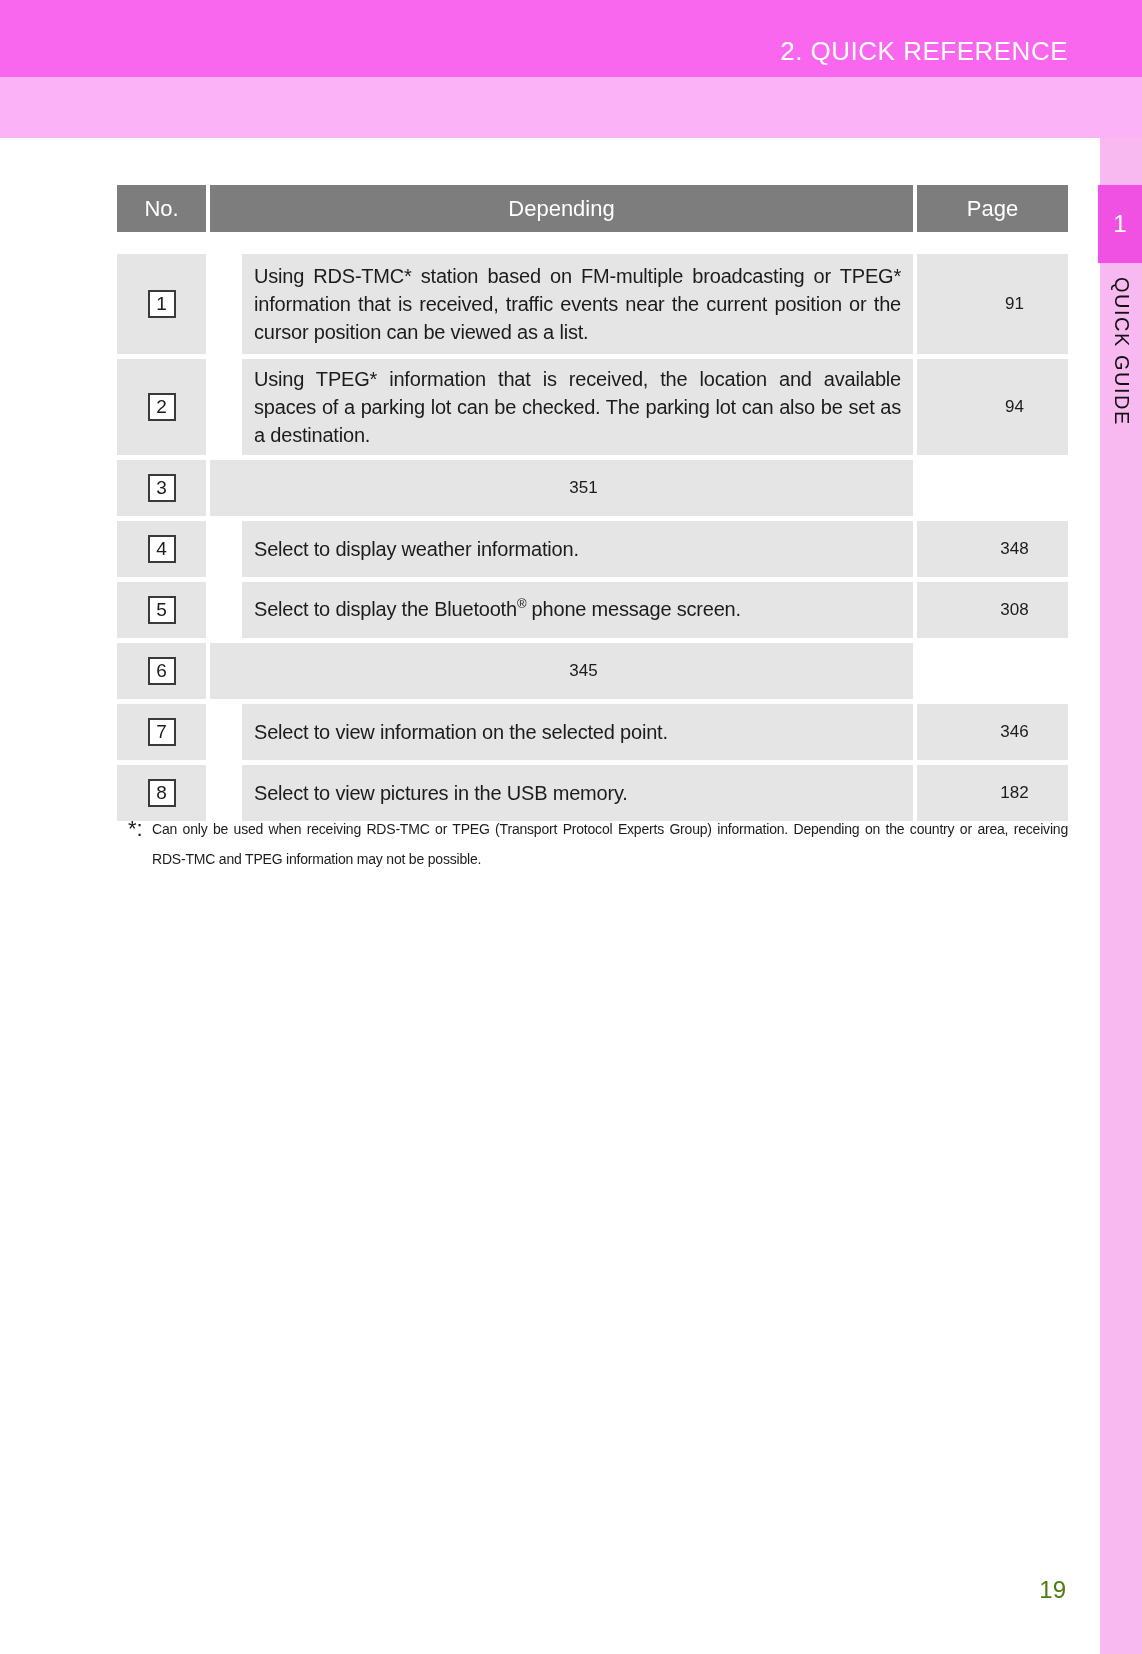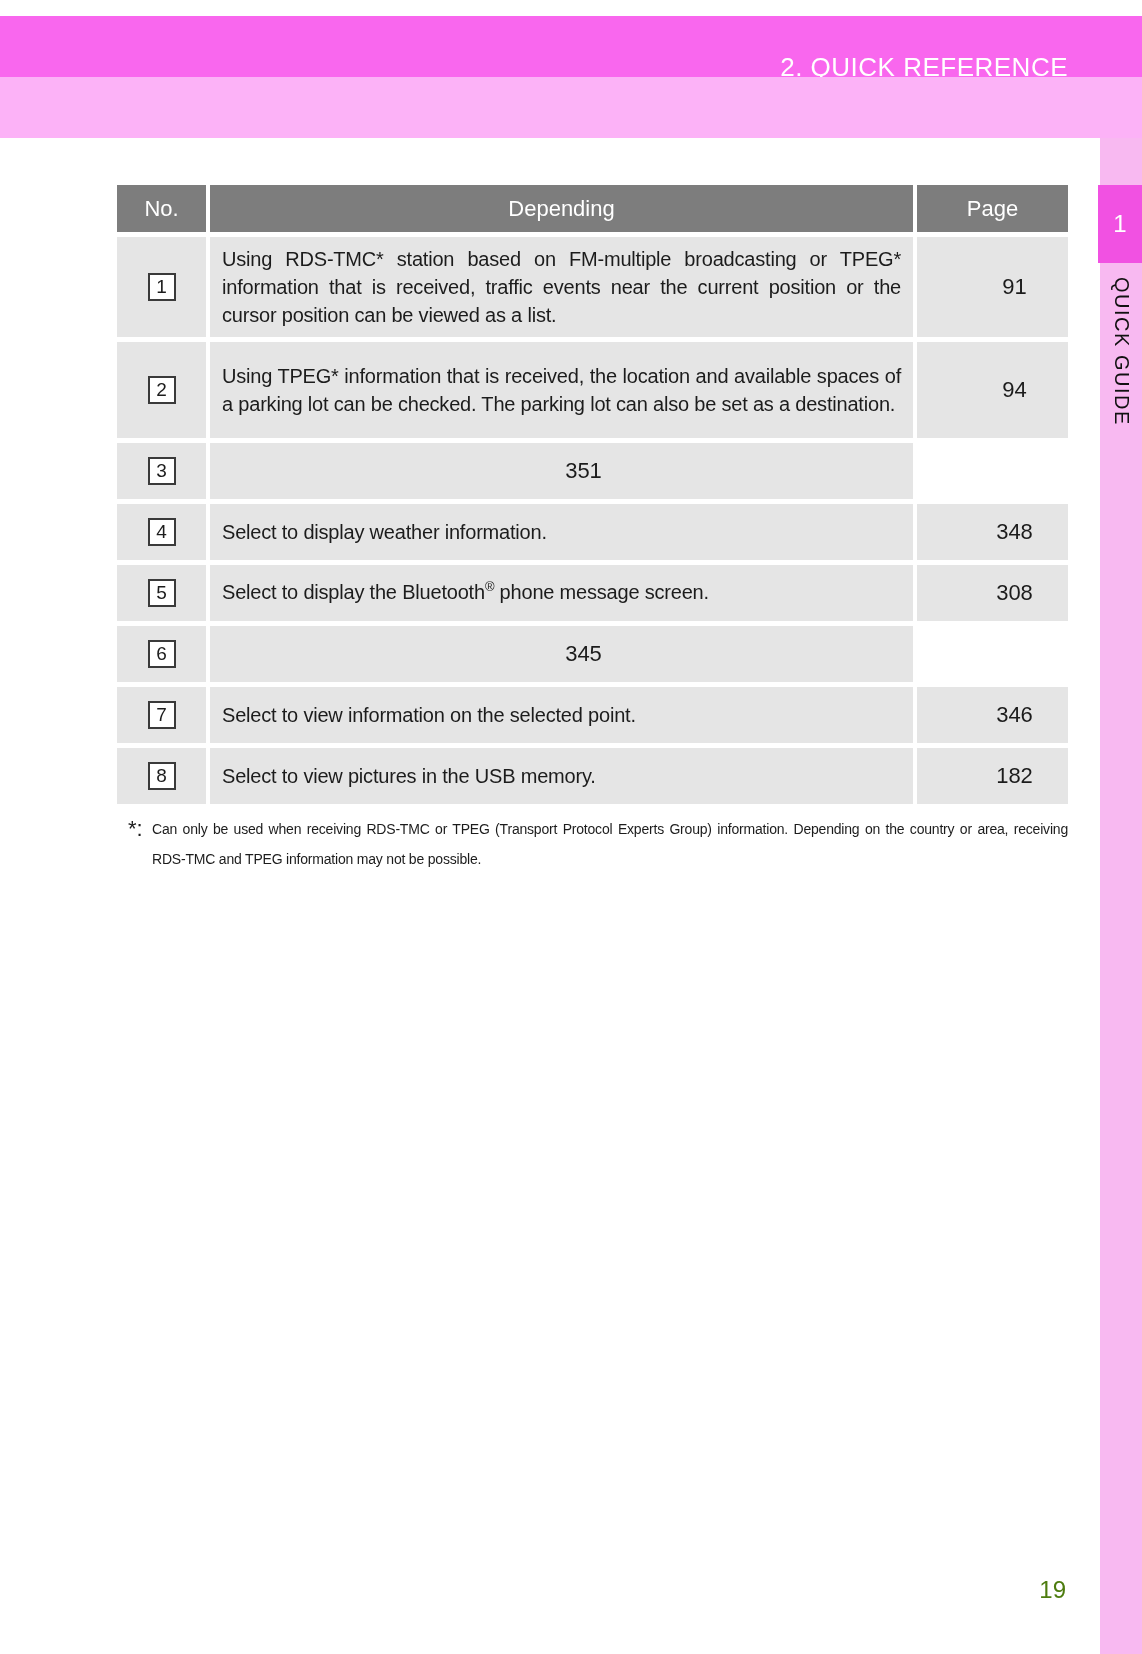--- a/index.html
+++ b/index.html
@@ -9,21 +9,21 @@
   .page {
     position: relative;
     width: 1142px;
     height: 1654px;
     background: #ffffff;
     overflow: hidden;
   }
 
   
   .band-magenta {
-    position: absolute; left: 0; top: 16px; width: 1142px; height: 77px;
+    position: absolute; left: 0; top: 0; width: 1142px; height: 77px;
     background: #f967ee;
     display: flex; align-items: flex-end; justify-content: flex-end;
     padding: 0 74px 10px 0;
   }
   .page-title {
     color: #ffffff; font-size: 26px; letter-spacing: 0.5px; font-weight: 400;
   }
   .band-pink {
     position: absolute; left: 0; top: 77px; width: 1142px; height: 61px;
     background: #fcb2f7;
@@ -51,36 +51,36 @@
 
   
   .func-table { position: absolute; left: 117px; top: 185px; width: 951px; }
   .t-row {
     display: grid;
     grid-template-columns: 89px 703px 151px;
     column-gap: 4px;
     margin-bottom: 5px;
   }
   .t-row:last-child { margin-bottom: 0; }
-  .t-head { height: 47px; margin-bottom: 5px; text-align: right; }
+  .t-head { height: 47px; margin-bottom: 22px; text-align: right; }
   .t-head .cell {
     background: #7d7d7d; color: #ffffff; font-size: 22px;
     display: flex; align-items: center; justify-content: center;
   }
   .cell {
     background: #e5e5e5;
     display: flex; align-items: center;
   }
   .cell-no { justify-content: center; }
-  .cell-func { padding: 0 12px; }
+  .cell-func { padding: 0 12px; margin-left: 32px; }
   .cell-func .func-text {
     font-size: 20px; line-height: 28px; text-align: justify; width: 100%;
     letter-spacing: -0.2px;
   }
-  .cell-page { justify-content: center; font-size: 22px; padding-left: 44px; }
+  .cell-page { justify-content: center; font-size: 17px; padding-left: 44px; }
   .h-r1 { height: 100px; }
   .h-r2 { height: 96px; }
   .h-r  { height: 56px; }
 
   .num-box {
     width: 28px; height: 28px; background: #ffffff;
     border: 2px solid #3a3a3a;
     display: flex; align-items: center; justify-content: center;
     font-size: 19px; color: #1c1c1c;
   }

